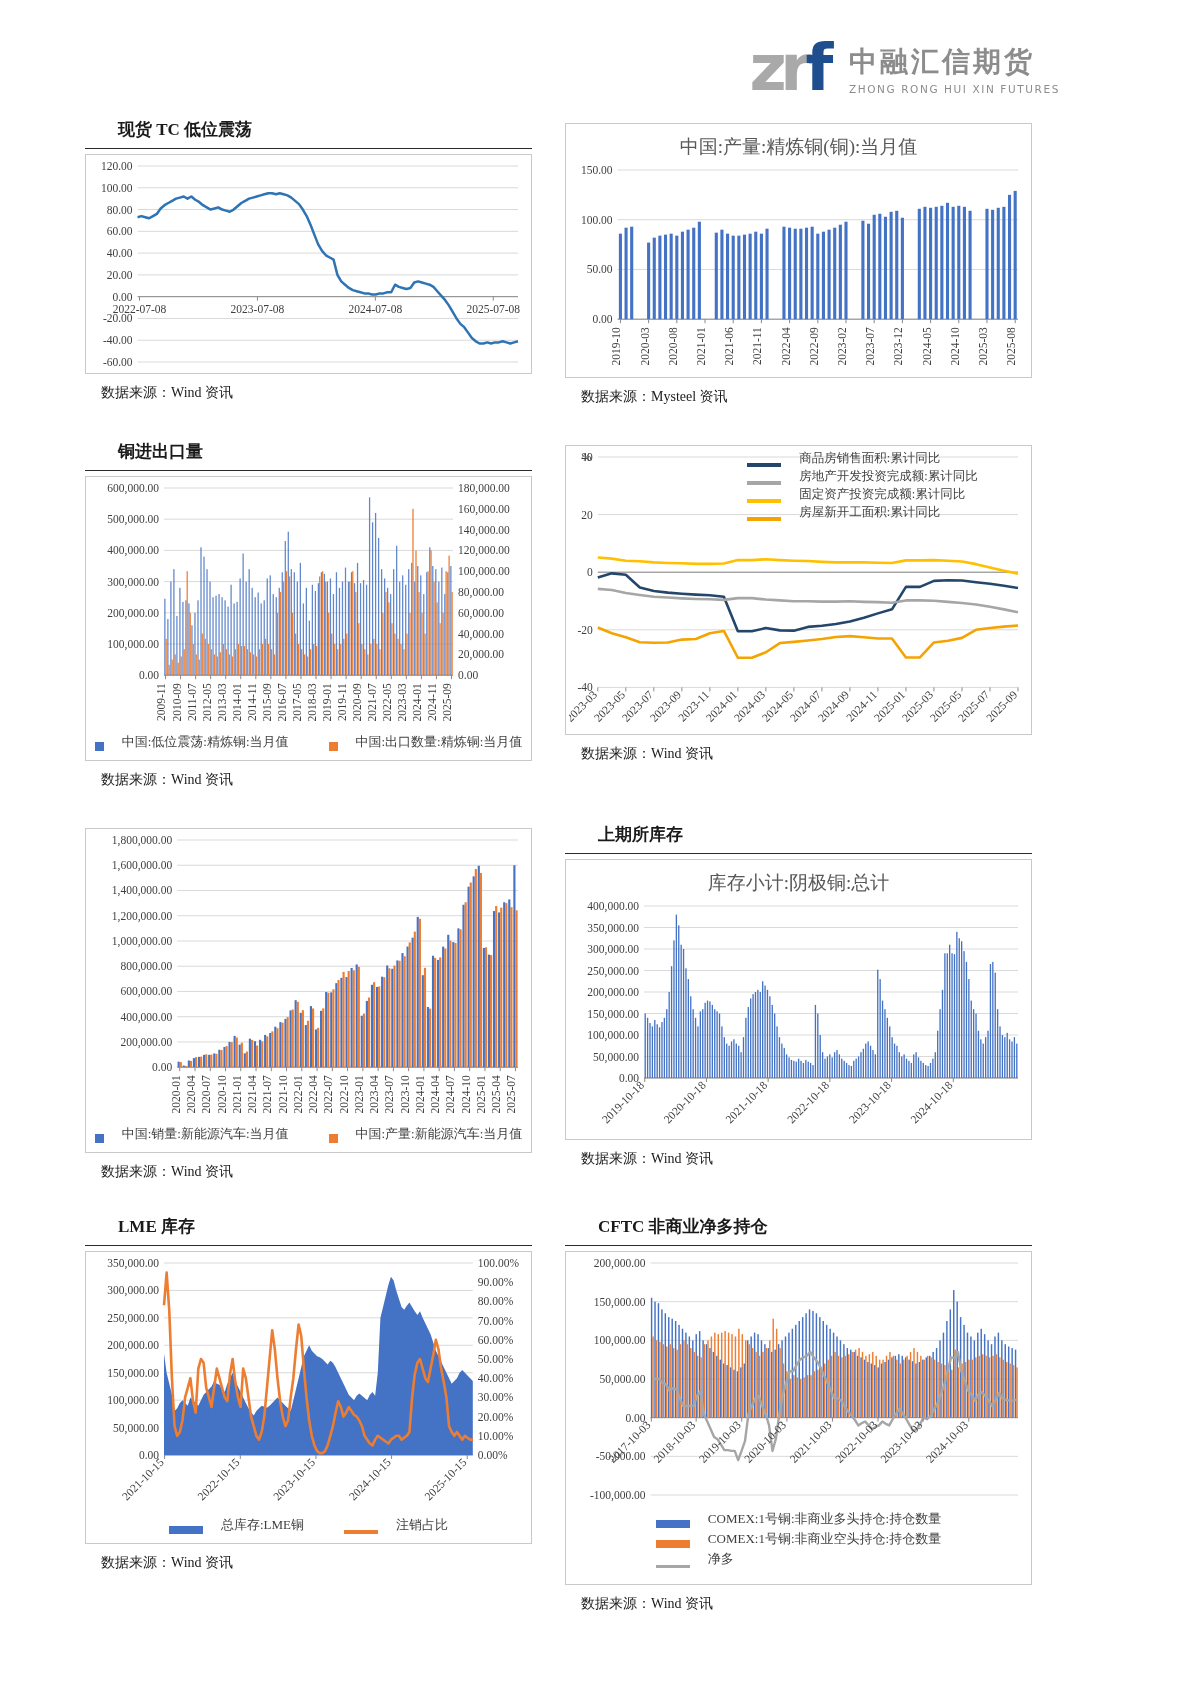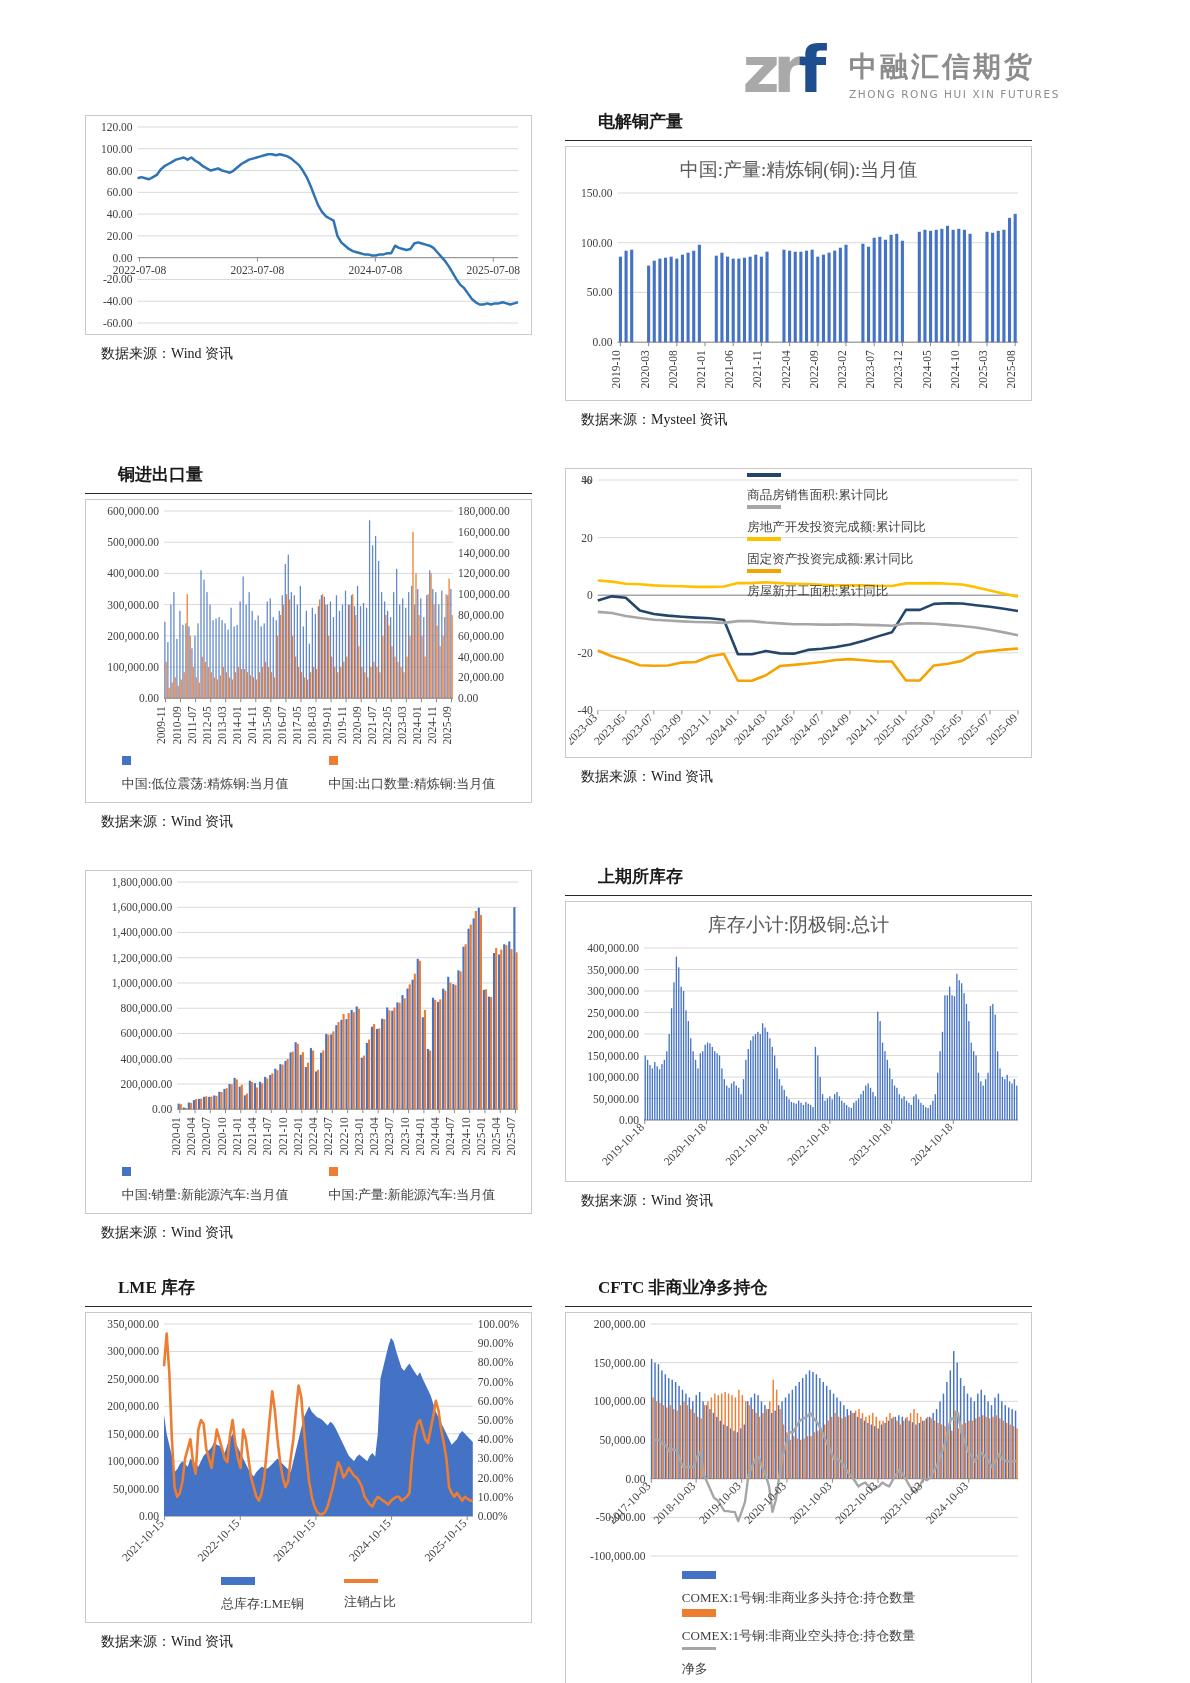--- a/index.html
+++ b/index.html
@@ -1,20 +1,20 @@
 <!DOCTYPE html>
 <html><head>
 <meta charset="utf-8">
 <style>
   html,body{margin:0;padding:0;background:#fff;}
   body{width:1190px;height:1683px;position:relative;overflow:hidden;
        font-family:"Liberation Serif",serif;color:#1a1a1a;}
   
-  .brand{display:flex;justify-content:flex-end;align-items:flex-end;
-         padding:22px 130px 0 0;gap:29px;height:78px;}
+  .brand{display:flex;justify-content:flex-end;align-items:center;
+         padding:22px 130px 0 0;gap:22px;height:78px;margin-top:8px;}
   .logo{font-family:"DejaVu Sans",sans-serif;font-weight:bold;font-size:64px;
         line-height:0.9;letter-spacing:-0.1em;}
   .logo .zr{color:#a9a9a9;}
   .logo .f{color:#1f4e8e;}
   .brand-text{display:flex;flex-direction:column;gap:2px;}
   .brand-cn{font-family:"DejaVu Sans",sans-serif;font-weight:bold;font-size:28px;
             color:#8c8c8c;letter-spacing:3px;}
   .brand-en{font-family:"DejaVu Sans",sans-serif;font-size:10.5px;color:#8c8c8c;
             letter-spacing:1.6px;}
   
@@ -27,21 +27,21 @@
   .chart-title{text-align:center;color:#595959;font-size:19px;padding:7px 0 2px 0;}
   svg.chart-canvas{display:block;margin:0 auto;}
   .ax{font-family:"Liberation Serif",serif;font-size:11.5px;fill:#3f3f3f;}
   .legend{display:flex;justify-content:center;align-items:center;gap:40px;
           font-size:13px;color:#3f3f3f;padding:3px 0 6px 0;flex-wrap:wrap;}
   .legend.stack{flex-direction:column;align-items:flex-start;gap:2px;
                 width:max-content;margin:5px auto;padding:2px 0 8px 0;}
   .legend.overlay{position:absolute;top:4px;left:39%;flex-direction:column;
                   align-items:flex-start;gap:1px;padding:0;background:transparent;
                   font-size:12.5px;}
-  .legend-item{display:flex;align-items:flex-start;gap:10px;white-space:nowrap;flex-direction:column;}
+  .legend-item{display:flex;align-items:flex-end;gap:18px;white-space:nowrap;}
   .sw{display:inline-block;}
   .sw-square{width:9px;height:9px;}
   .sw-rect{width:34px;height:8px;}
   .sw-line{width:34px;height:4px;}
   .sw-thinline{width:34px;height:3px;}
   .source{font-size:14px;margin:10px 0 0 16px;}
 </style>
 </head>
 <body>
 
@@ -51,20 +51,21 @@
     <div class="logo"><span class="zr">zr</span><span class="f">f</span></div>
     <div class="brand-text">
       <div class="brand-cn">中融汇信期货</div>
       <div class="brand-en">ZHONG RONG HUI XIN FUTURES</div>
     </div>
   </header>
 
   <main class="grid">
 
     <section>
+      <h2 class="sec-heading">现货 TC 低位震荡</h2>
       <div class="chart-box">
         <svg class="chart-canvas" id="chart0" width="439" height="212">
             <line x1="48.599999999999994" y1="8" x2="429" y2="8" stroke="#d9d9d9" stroke-width="1"></line>
             <text x="43.599999999999994" y="12" text-anchor="end" class="ax">120.00</text>
             <line x1="48.599999999999994" y1="29.7777777777778" x2="429" y2="29.7777777777778" stroke="#d9d9d9" stroke-width="1"></line>
             <text x="43.599999999999994" y="33.7777777777778" text-anchor="end" class="ax">100.00</text>
             <line x1="48.599999999999994" y1="51.55555555555554" x2="429" y2="51.55555555555554" stroke="#d9d9d9" stroke-width="1"></line>
             <text x="43.599999999999994" y="55.55555555555554" text-anchor="end" class="ax">80.00</text>
             <line x1="48.599999999999994" y1="73.33333333333334" x2="429" y2="73.33333333333334" stroke="#d9d9d9" stroke-width="1"></line>
             <text x="43.599999999999994" y="77.33333333333334" text-anchor="end" class="ax">60.00</text>
@@ -89,21 +90,20 @@
             <line x1="286.35" y1="138.66666666666669" x2="286.35" y2="142.66666666666669" stroke="#8a8a8a"></line>
             <text x="286.35" y="154.66666666666669" text-anchor="middle" class="ax">2024-07-08</text>
             <line x1="404.274" y1="138.66666666666669" x2="404.274" y2="142.66666666666669" stroke="#8a8a8a"></line>
             <text x="404.274" y="154.66666666666669" text-anchor="middle" class="ax">2025-07-08</text>
           </svg>
       </div>
       <p class="source">数据来源：Wind 资讯</p>
     </section>
 
     <section>
-      <h2 class="sec-heading">电解铜产量</h2>
       <div class="chart-box">
         <div class="chart-title">中国:产量:精炼铜(铜):当月值</div>
         <svg class="chart-canvas" id="chart1" width="459" height="212">
             <line x1="48.599999999999994" y1="8" x2="449" y2="8" stroke="#d9d9d9" stroke-width="1"></line>
             <text x="43.599999999999994" y="12" text-anchor="end" class="ax">150.00</text>
             <line x1="48.599999999999994" y1="57.733333333333334" x2="449" y2="57.733333333333334" stroke="#d9d9d9" stroke-width="1"></line>
             <text x="43.599999999999994" y="61.733333333333334" text-anchor="end" class="ax">100.00</text>
             <line x1="48.599999999999994" y1="107.46666666666667" x2="449" y2="107.46666666666667" stroke="#d9d9d9" stroke-width="1"></line>
             <text x="43.599999999999994" y="111.46666666666667" text-anchor="end" class="ax">50.00</text>
             <line x1="48.599999999999994" y1="157.2" x2="449" y2="157.2" stroke="#d9d9d9" stroke-width="1"></line>

